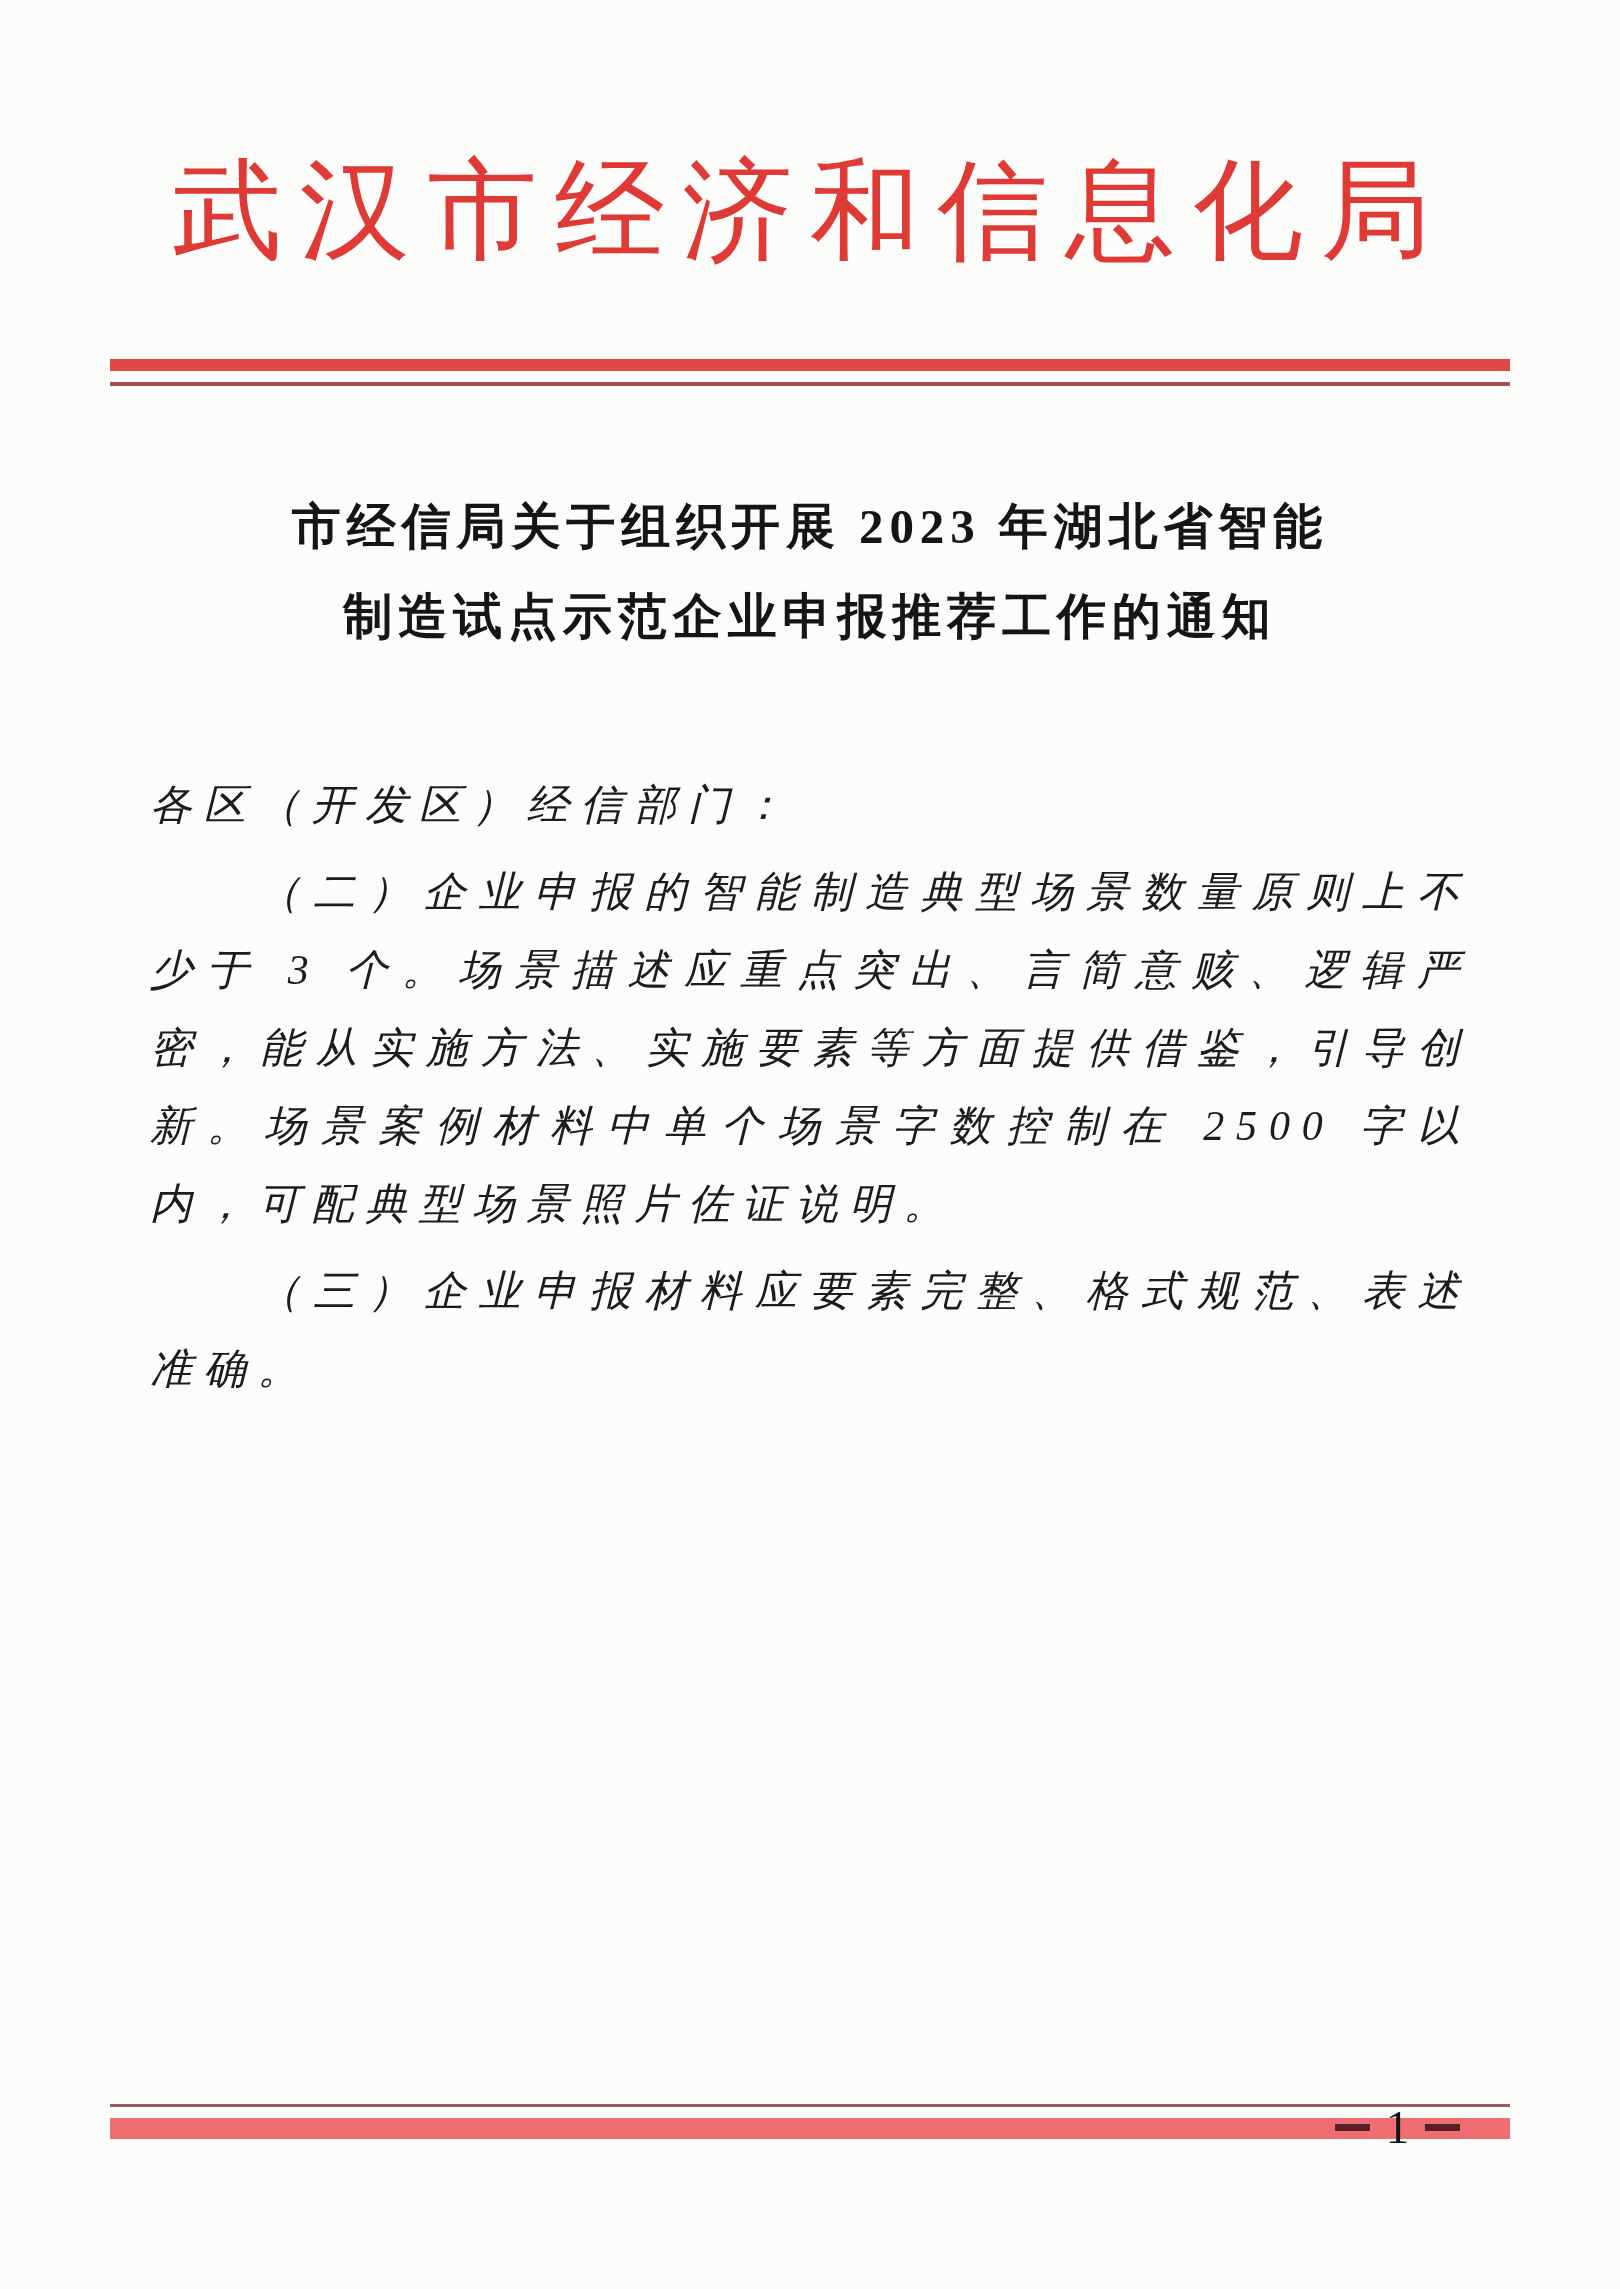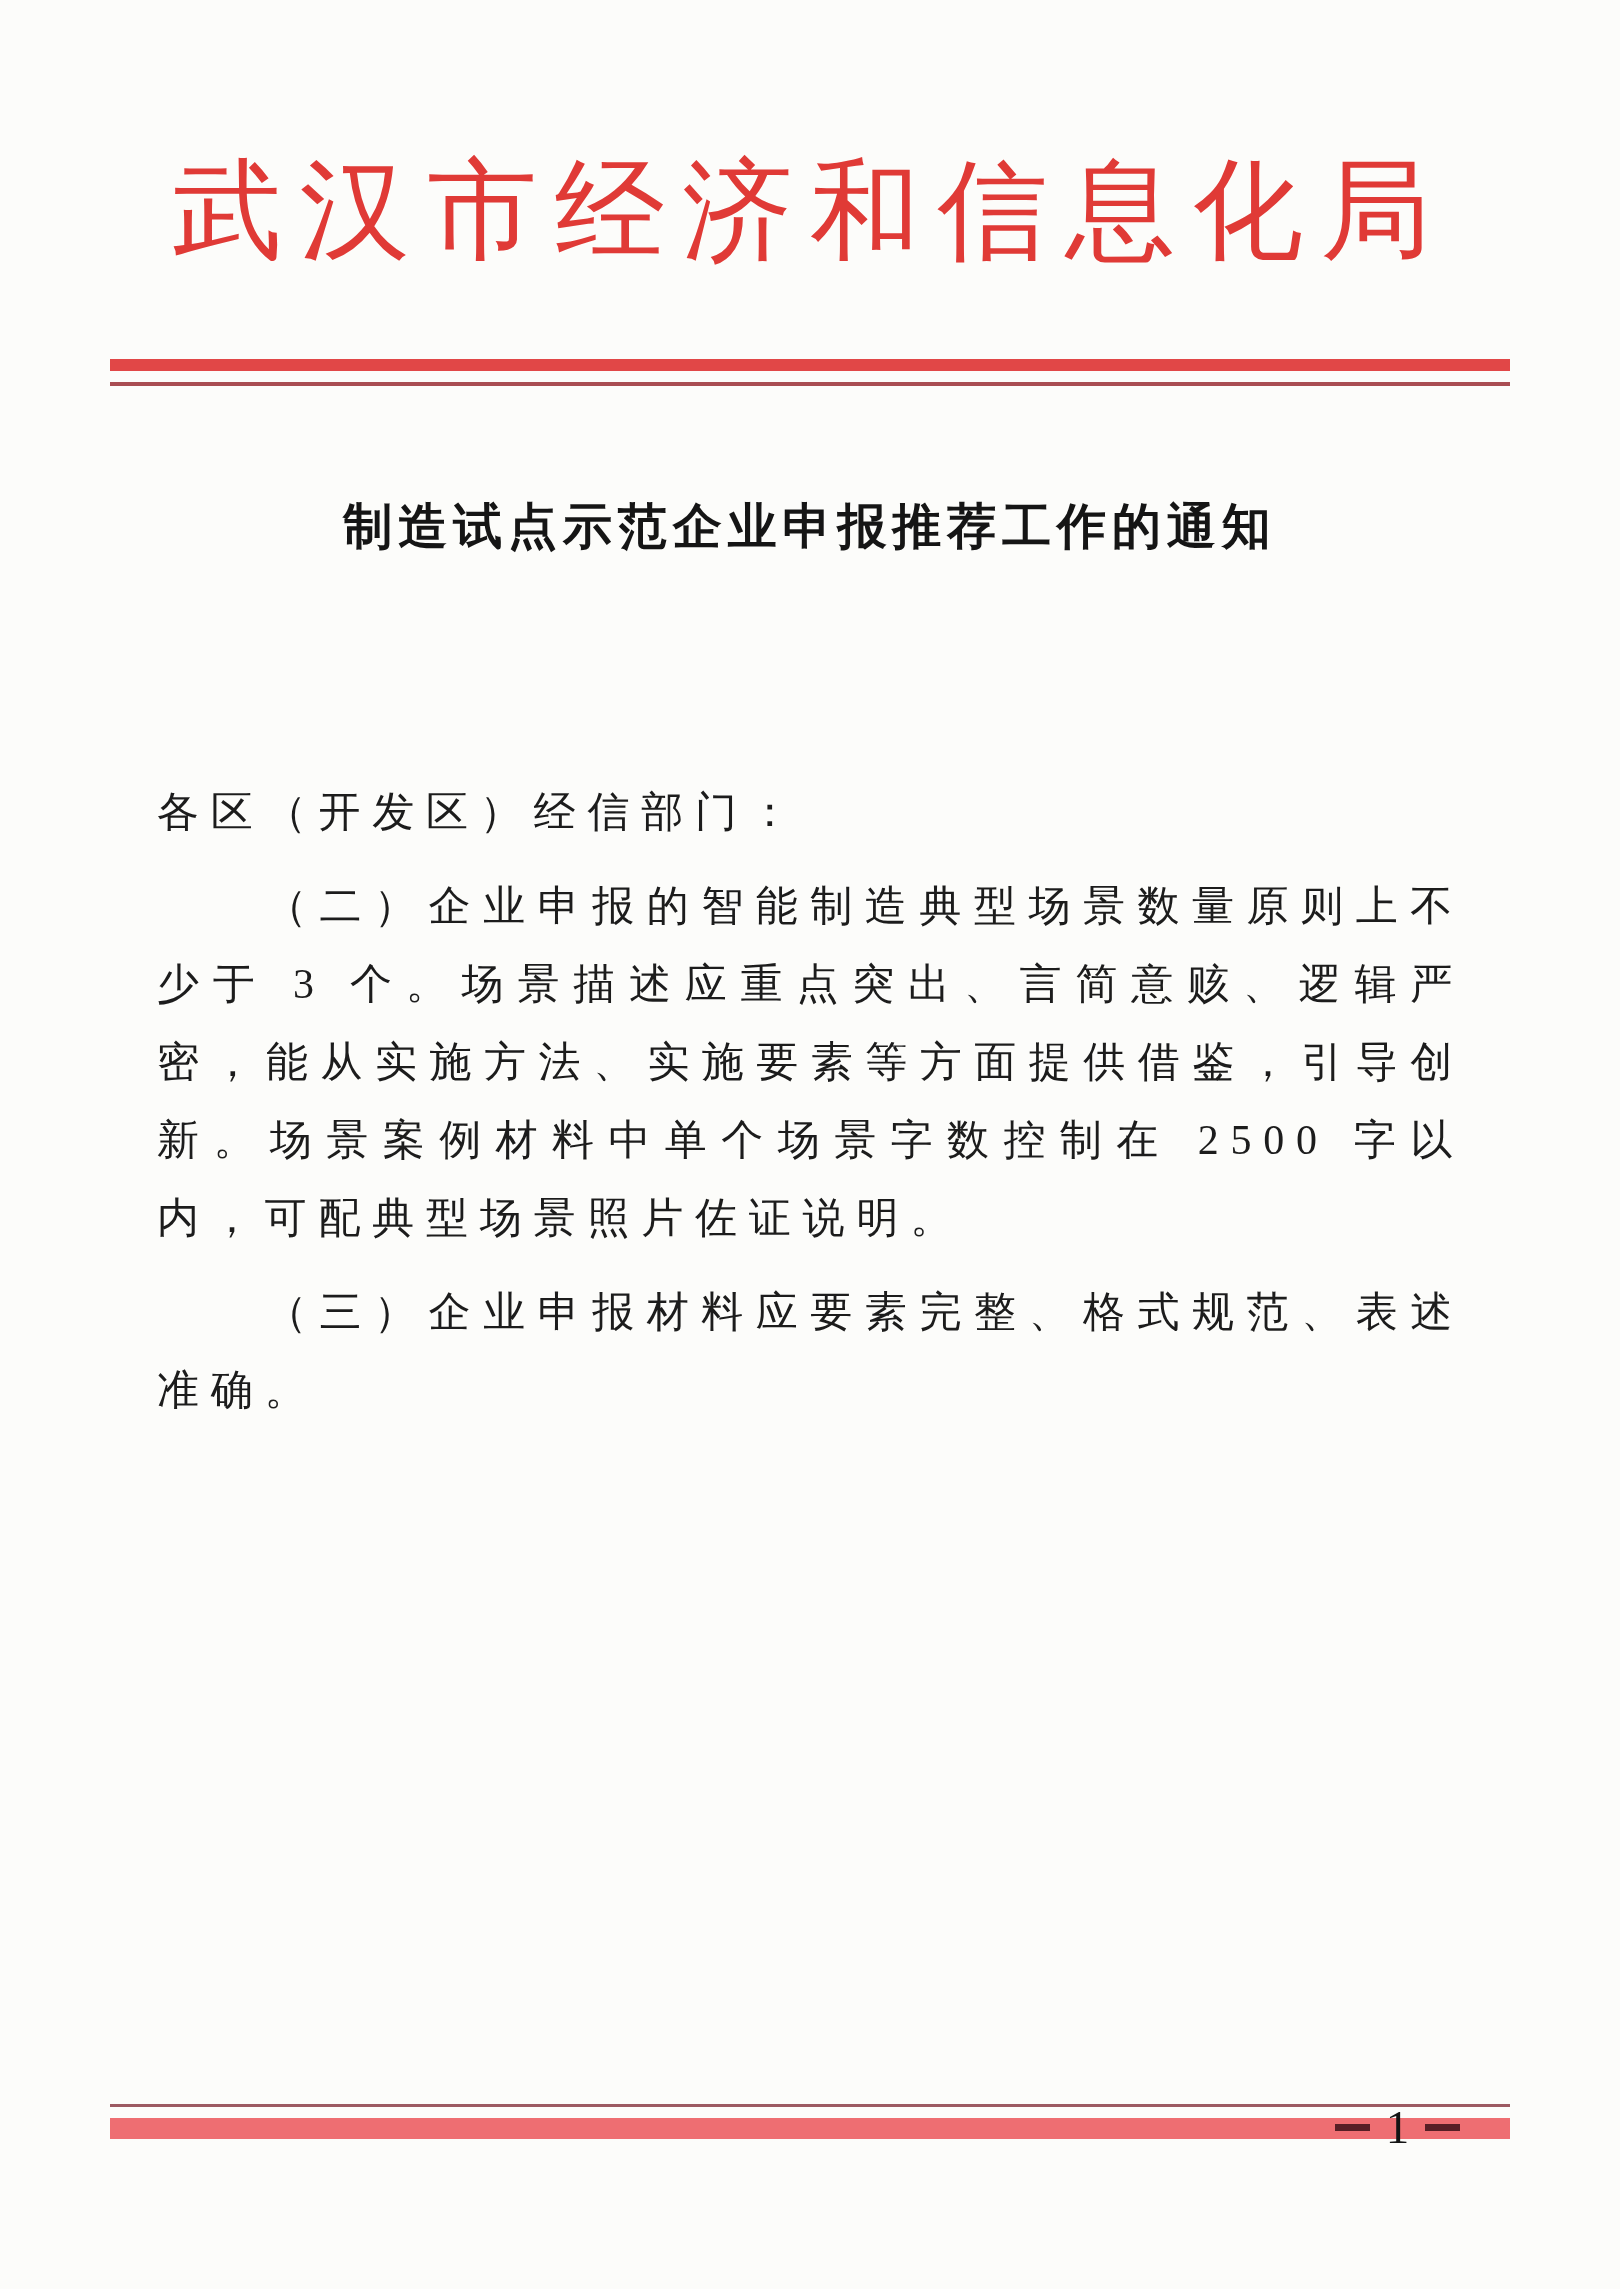--- a/index.html
+++ b/index.html
@@ -49,21 +49,21 @@
     position: absolute;
     top: 757px;
     left: 141px;
     width: 1339px;
     font-size: 42px;
     line-height: 78px;
     letter-spacing: 11.8px;
     text-align: justify;
     color: #1c1c1c;
   }
-  .para { margin: 16px; text-indent: 108px; }
+  .para { margin: 9px; text-indent: 108px; font-style: italic; }
   .para.salutation { text-indent: 0; }
   .para.heading {
     font-family: "Liberation Sans", "DejaVu Sans", sans-serif;
     font-weight: bold;
     color: #111;
   }
   
   .page-number {
     position: absolute;
     top: 2098px;
@@ -83,20 +83,21 @@
 </style>
 </head>
 <body>
 
 <div class="org-name">武汉市经济和信息化局</div>
 
 <div class="rule rule-thick"></div>
 <div class="rule rule-thin"></div>
 
 <div class="doc-title">
+  <div>市经信局关于组织开展 2023 年湖北省智能</div>
   <div>制造试点示范企业申报推荐工作的通知</div>
 </div>
 
 <div class="body-text">
     <p class="para salutation">各区（开发区）经信部门：</p>
     <p class="para body">（二）企业申报的智能制造典型场景数量原则上不少于 3 个。场景描述应重点突出、言简意赅、逻辑严密，能从实施方法、实施要素等方面提供借鉴，引导创新。场景案例材料中单个场景字数控制在 2500 字以内，可配典型场景照片佐证说明。</p>
     <p class="para body">（三）企业申报材料应要素完整、格式规范、表述准确。</p>
   </div>
 
 <div class="rule footer-thin"></div>

